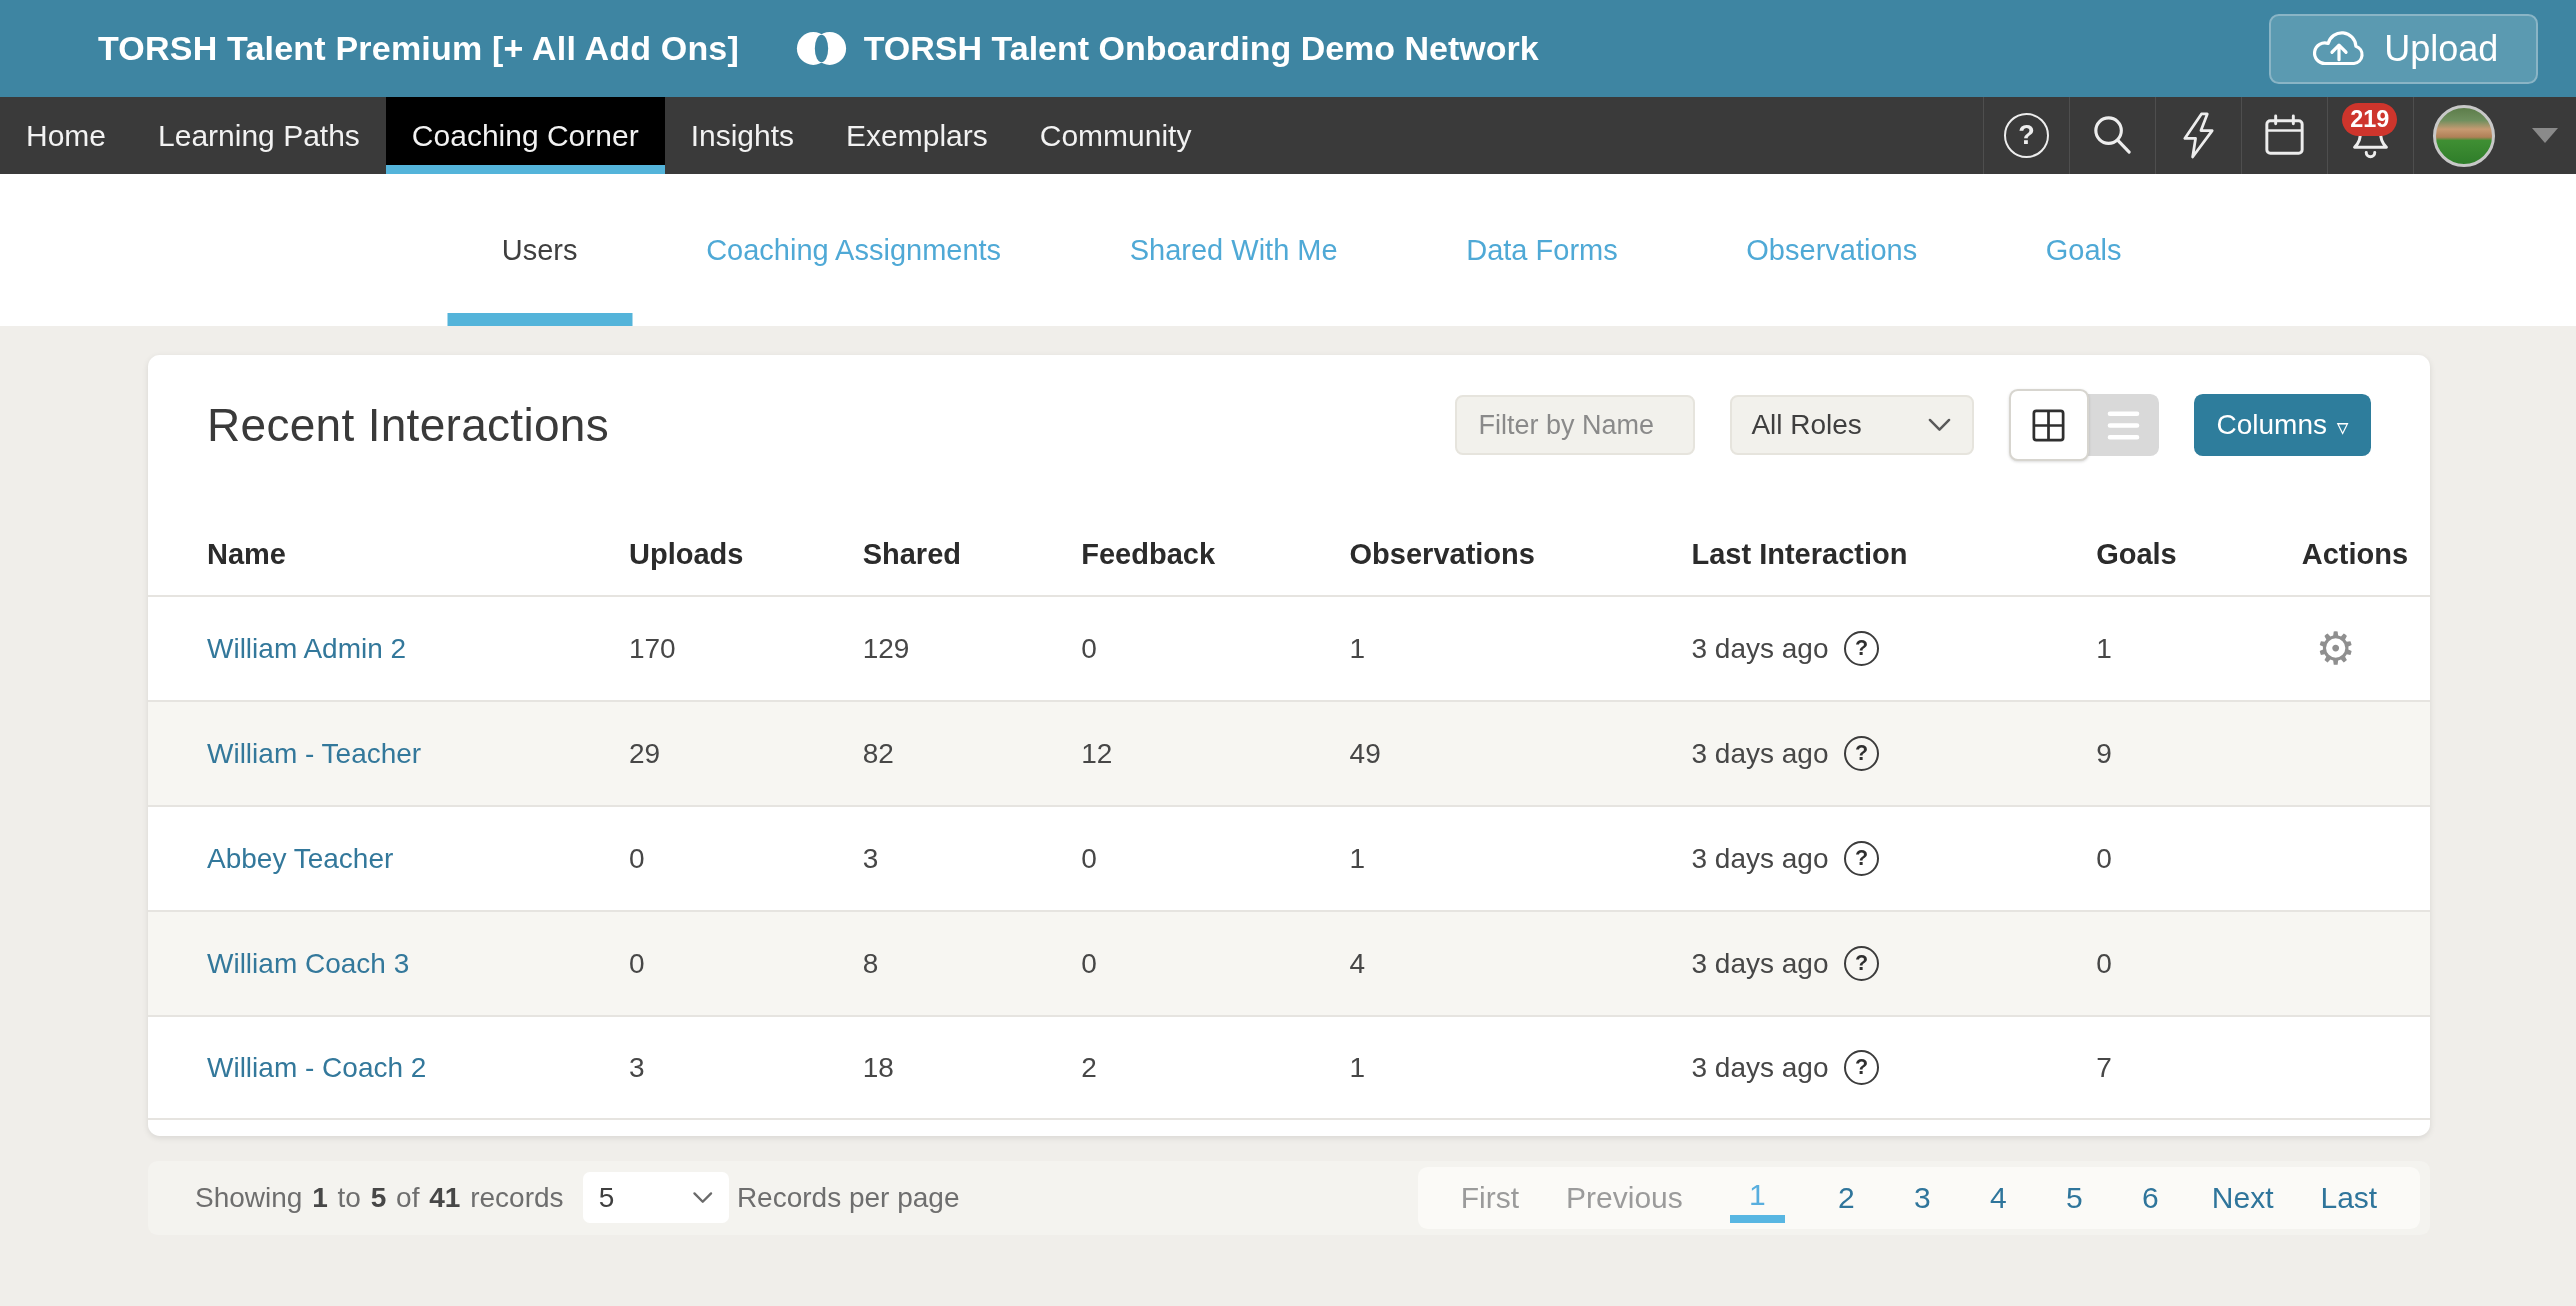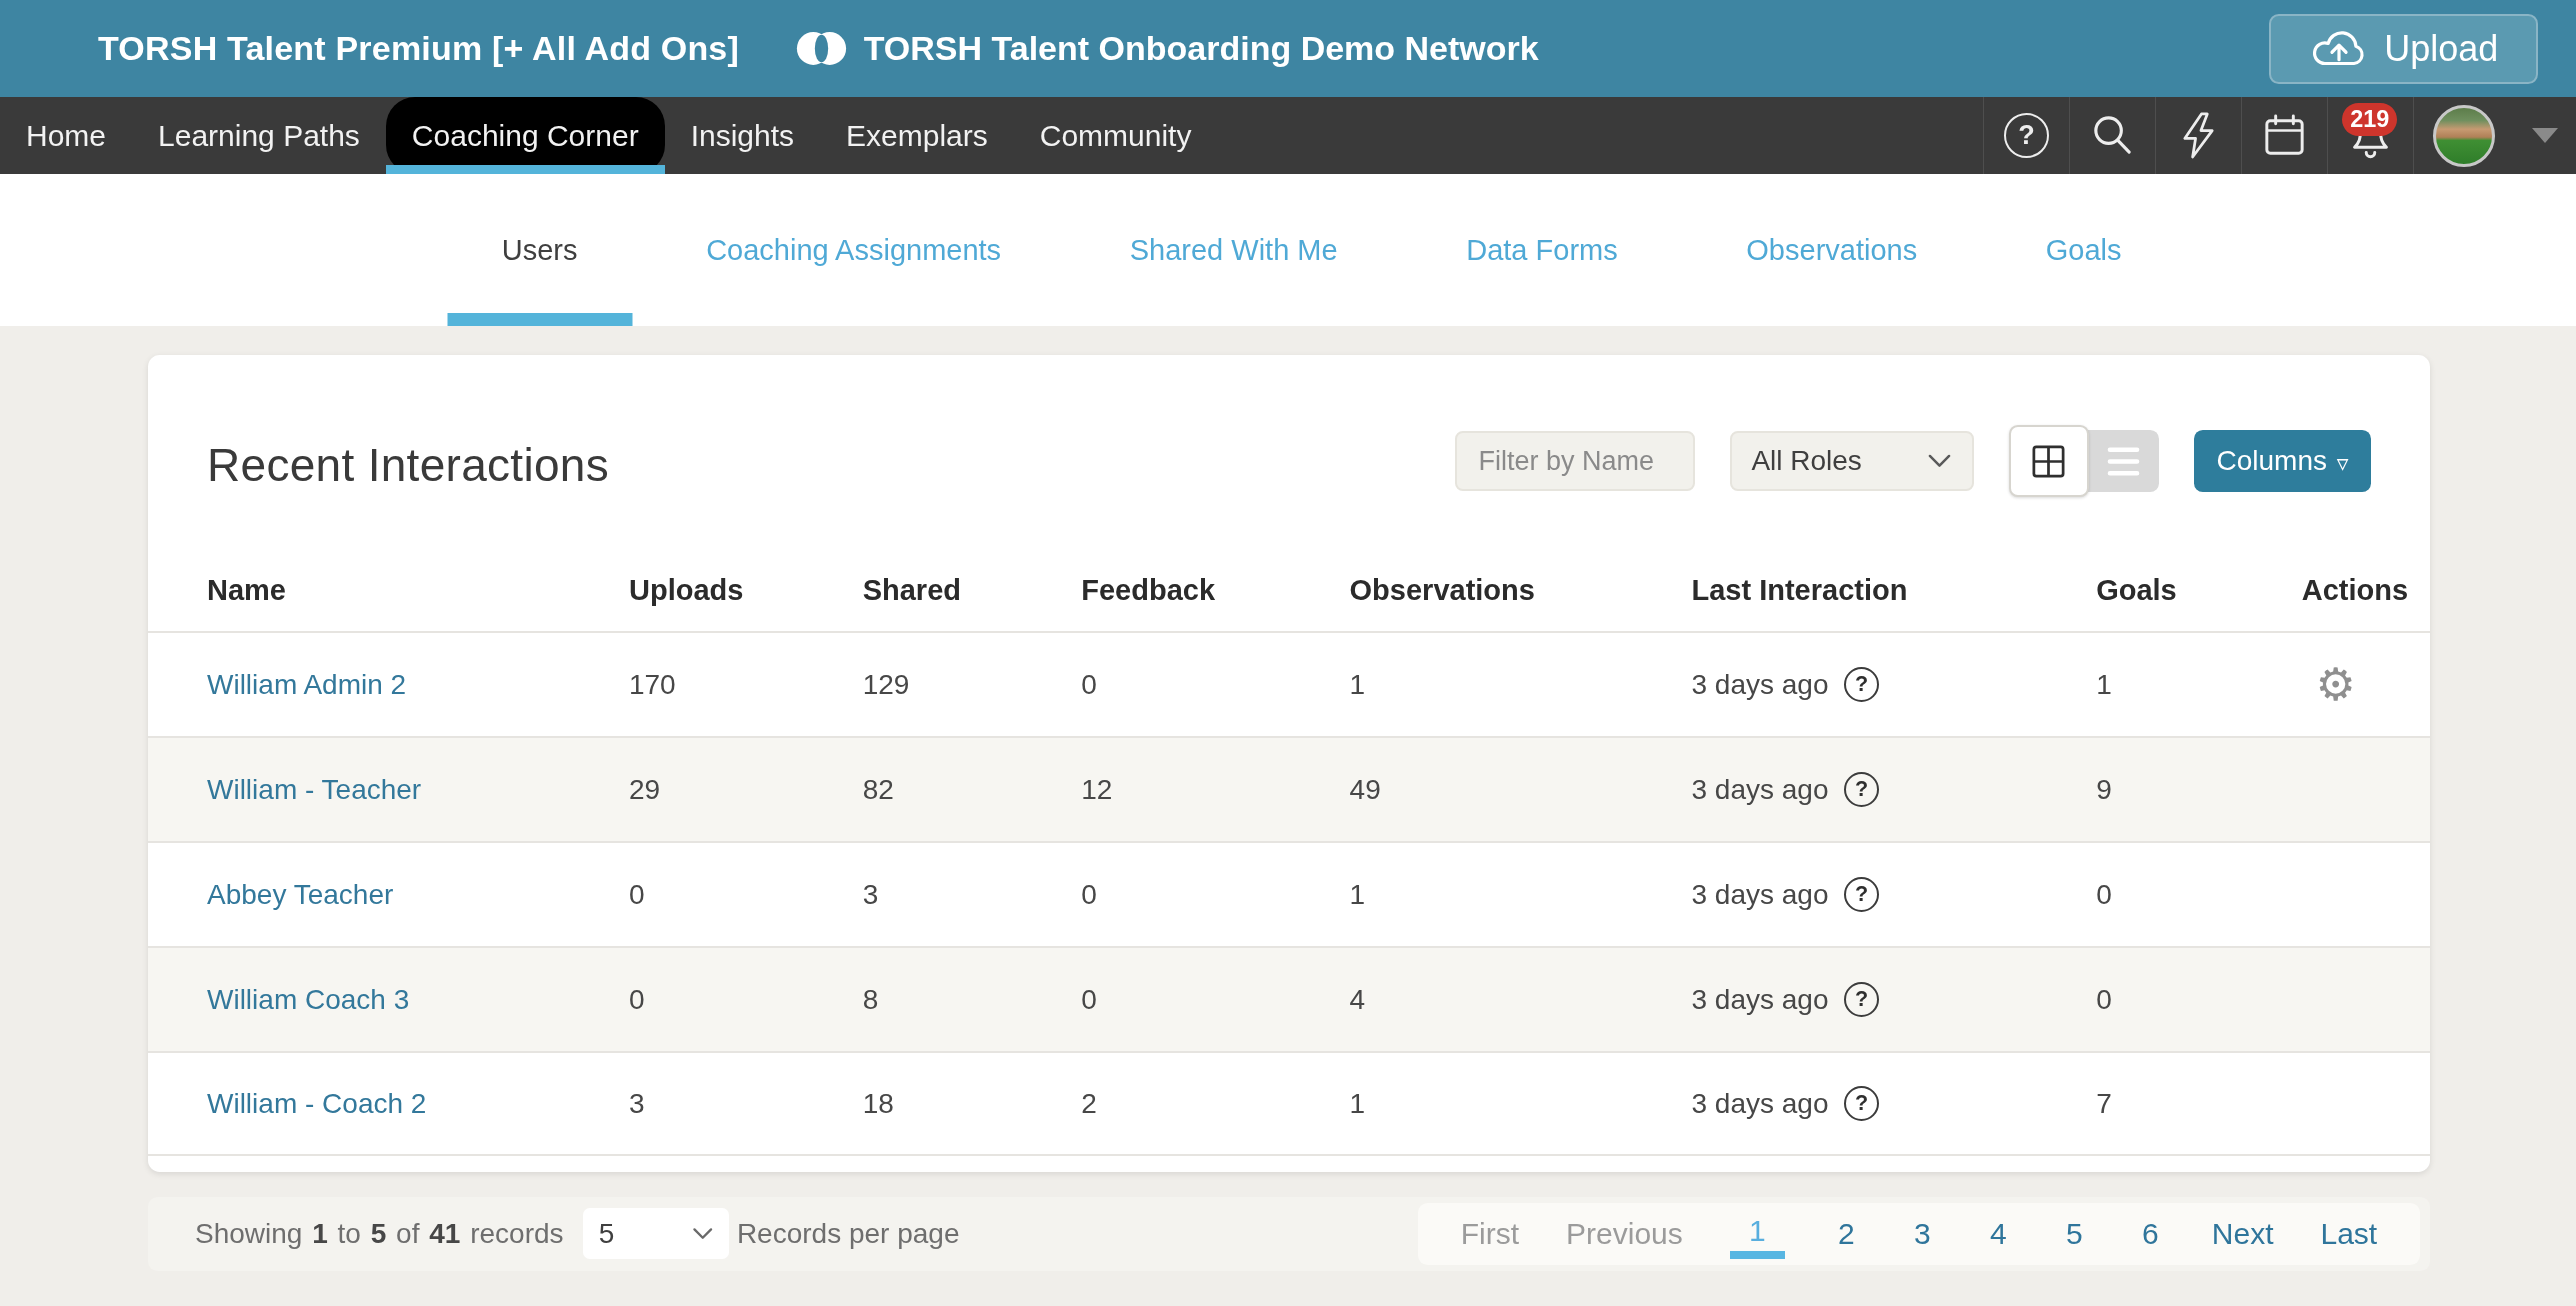--- a/index.html
+++ b/index.html
@@ -28,21 +28,21 @@
   }
   .upload-btn svg { width:60px; height:45px; }
 
   
   .mainnav { height:77px; background:#3a3a3a; display:flex; align-items:stretch; }
   .nav-items { display:flex; }
   .nav-item {
     display:flex; align-items:center; padding:0 26px; color:#f2f2f2;
     font-size:30px; cursor:pointer; position:relative; white-space:nowrap;
   }
-  .nav-item.active { background:#000;border-radius:29px; }
+  .nav-item.active { background:#000; }
   .nav-item.active::after {
     content:""; position:absolute; left:0; right:0; bottom:0; height:8.8px; background:#54b4da;
   }
   .nav-actions { margin-left:auto; display:flex; }
   .icon-cell {
     width:86px; display:flex; align-items:center; justify-content:center;
     border-left:1px solid #4e4e4e; cursor:pointer; position:relative; color:#ededed;
   }
   .icon-cell svg { display:block; }
   .q-ring {
@@ -76,21 +76,21 @@
   .subtab.active::after {
     content:""; position:absolute; bottom:0; left:50%; transform:translateX(-50%);
     width:185px; height:12.7px; background:#54b4da;
   }
 
   
   .card {
     margin:29px 146px 0 148px; background:#fff; border-radius:11.7px;
     box-shadow:0 2px 5.9px rgba(0,0,0,.10); padding:0 0 15.6px 0; overflow:hidden;
   }
-  .card-head { display:flex; align-items:flex-end; padding:75px 59px 0 59px; }
+  .card-head { display:flex; align-items:center; padding:39px 59px 0 59px; }
   .card-title { font-size:46px; color:#3a3a3a; font-weight:400; letter-spacing:0.3px; }
   .controls { margin-left:auto; display:flex; align-items:center; gap:35px; }
   .filter-input {
     width:240px; height:60px; background:#f2f1ec; border:2px solid #e6e4dd; border-radius:7.8px;
     font-size:27px; color:#4a4a4a; padding:0 21.5px; outline:none;
     font-family:"Liberation Sans", sans-serif;
   }
   .filter-input::placeholder { color:#8a8a8a; }
   .roles-select {
     width:244px; height:60px; background:#f2f1ec; border:2px solid #e6e4dd; border-radius:7.8px;

